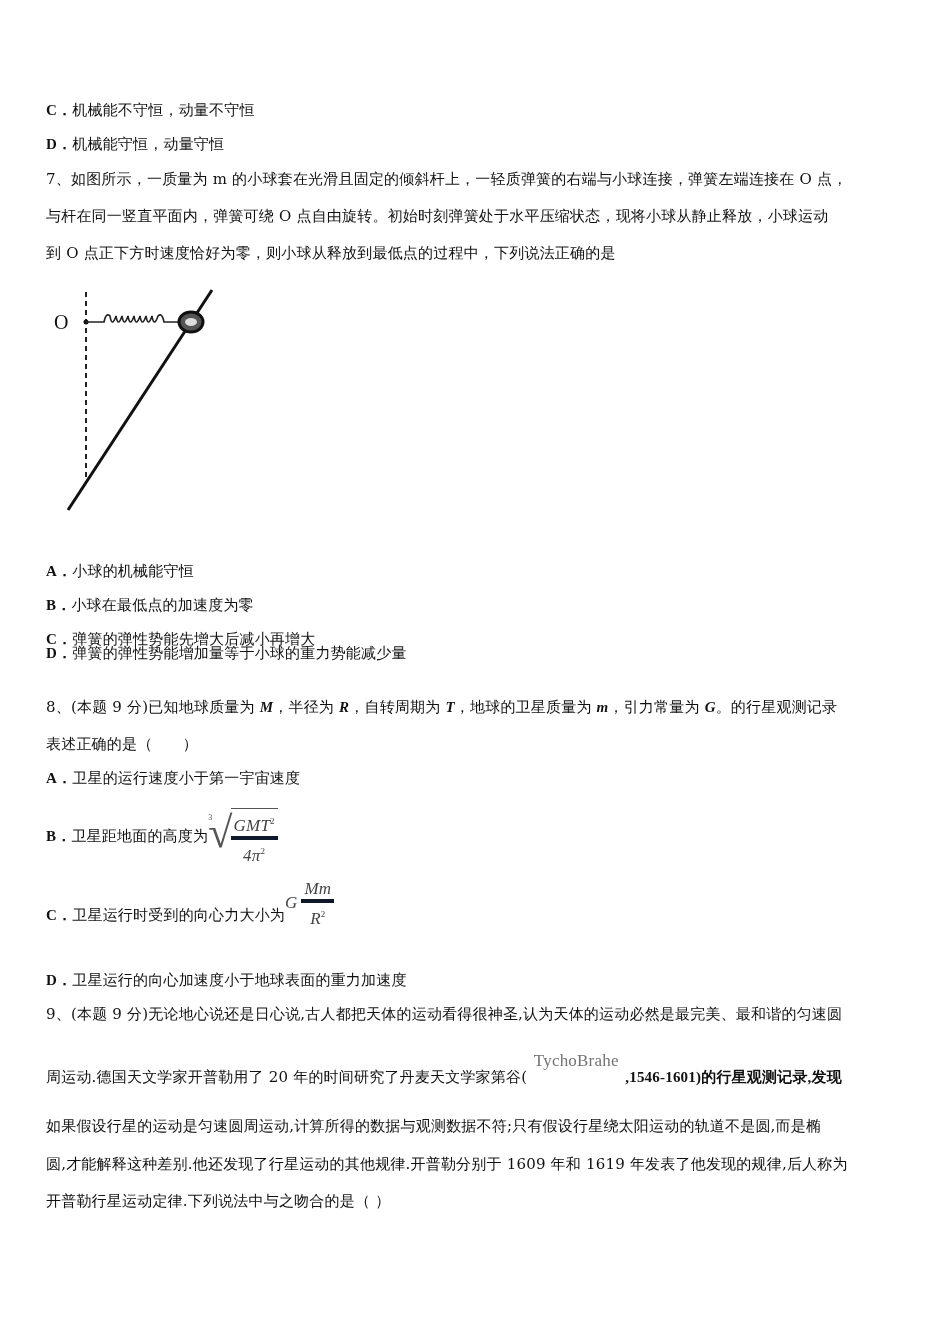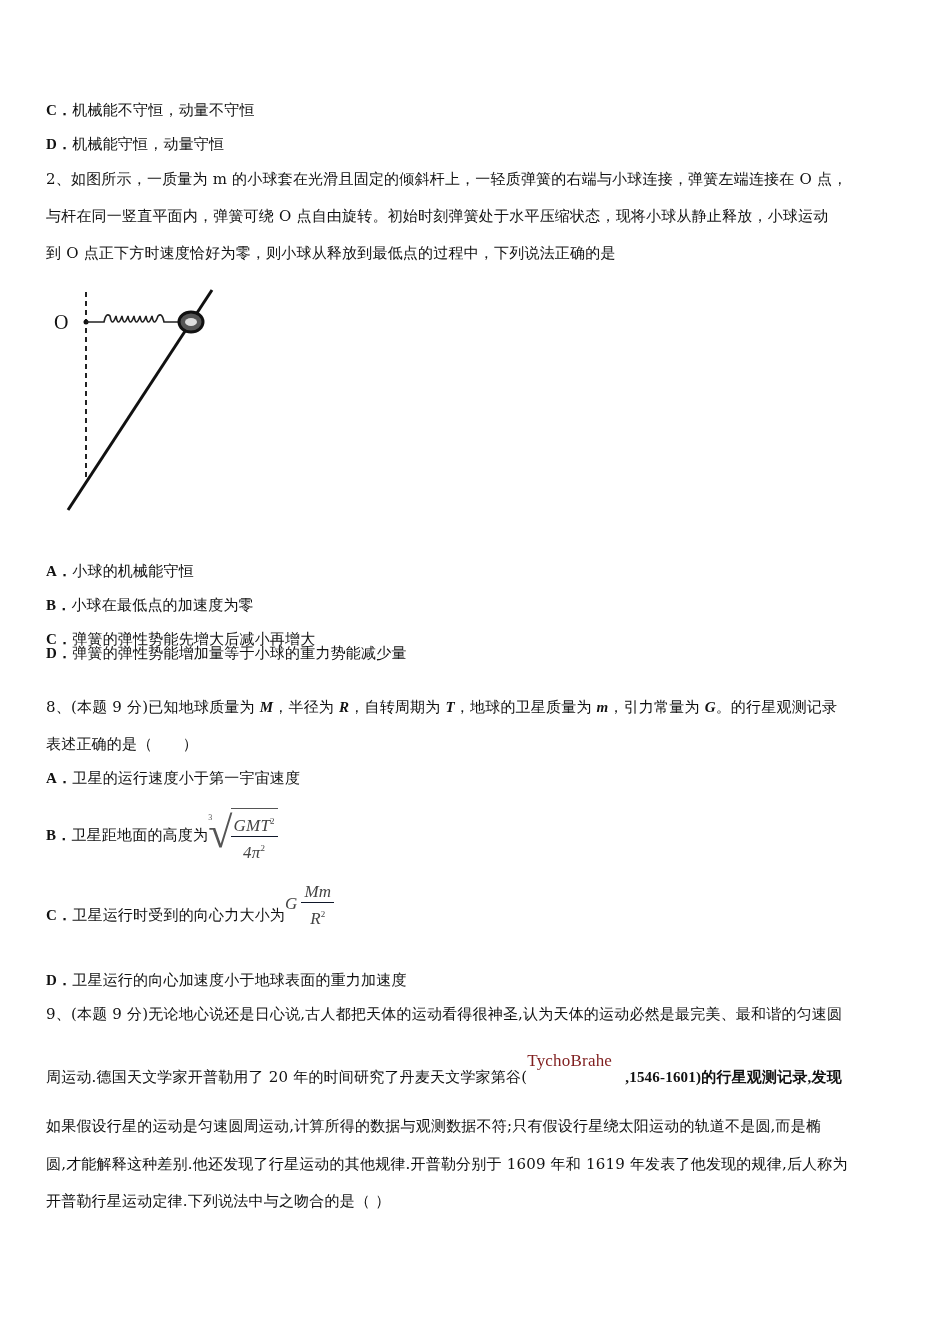--- a/index.html
+++ b/index.html
@@ -6,40 +6,40 @@
   body { width: 950px; height: 1344px; position: relative; overflow: hidden;
          font-family: "DejaVu Serif", "Liberation Serif", serif; color: #111; }
   .line { position: absolute; left: 46px; font-size: 15px; line-height: 16px; white-space: nowrap; letter-spacing: 0.2px; }
   .opt-letter { font-family: "Liberation Serif", serif; font-weight: bold; }
   .q-line { font-weight: normal; }
   .var { font-family: "Liberation Serif", serif; font-style: italic; font-weight: bold; }
   .bold-num { font-family: "Liberation Serif", serif; font-weight: bold; }
   .diagram { position: absolute; left: 46px; top: 282px; width: 180px; height: 235px; }
   .formula { display: inline-block; vertical-align: middle; font-family: "Liberation Serif", serif; font-style: italic; color: #444; position: relative; }
   .frac { display: inline-flex; flex-direction: column; align-items: center; vertical-align: middle; }
-  .frac .num { border-bottom: 1px solid #0f172a; padding: 0 3px; font-size: 17px; line-height: 20px; }
+  .frac .num { border-bottom: 4px solid #0f172a; padding: 0 3px; font-size: 17px; line-height: 20px; }
   .frac .den { font-size: 17px; line-height: 22px; }
   sup.s { font-size: 9px; font-style: normal; vertical-align: super; }
   .root-wrap { display: inline-flex; align-items: stretch; vertical-align: middle; }
   .radical { font-style: normal; font-size: 44px; line-height: 50px; color: #555; font-weight: 200; position: relative; margin-right: -2px; }
   .radical .idx { position: absolute; left: 0; top: 6px; font-size: 8px; line-height: 8px; }
   .root-body { border-top: 1px solid #555; padding-top: 2px; }
-  .tycho { font-family: "Liberation Serif", serif; font-size: 17px; color: #7f1d1d; position: relative; top: -16px; display: inline-block; width: 98px; }
+  .tycho { font-family: "Liberation Serif", serif; font-size: 17px; color: #737373; position: relative; top: -16px; display: inline-block; width: 98px; text-align: center; }
 </style>
 </head>
 <body>
 
 <div class="line" style="top:102px">
   <span class="opt-letter">C．</span><span>机械能不守恒，动量不守恒</span>
 </div>
 <div class="line" style="top:136px">
   <span class="opt-letter">D．</span><span>机械能守恒，动量守恒</span>
 </div>
 
-<div class="line q-line" style="top:171px">2、如图所示，一质量为 m 的小球套在光滑且固定的倾斜杆上，一轻质弹簧的右端与小球连接，弹簧左端连接在 O 点，</div>
+<div class="line q-line" style="top:171px">7、如图所示，一质量为 m 的小球套在光滑且固定的倾斜杆上，一轻质弹簧的右端与小球连接，弹簧左端连接在 O 点，</div>
 <div class="line q-line" style="top:208px">与杆在同一竖直平面内，弹簧可绕 O 点自由旋转。初始时刻弹簧处于水平压缩状态，现将小球从静止释放，小球运动</div>
 <div class="line q-line" style="top:245px">到 O 点正下方时速度恰好为零，则小球从释放到最低点的过程中，下列说法正确的是</div>
 
 <div class="diagram">
   <svg width="180" height="235" viewBox="0 0 180 235">
 
     <line x1="40" y1="10" x2="40" y2="200" stroke="#222" stroke-width="2" stroke-dasharray="5,4"></line>
 
     <text x="8" y="47" font-family="Liberation Serif, serif" font-size="20" fill="#111">O</text>
     <circle cx="40" cy="40" r="2.5" fill="#111"></circle>

